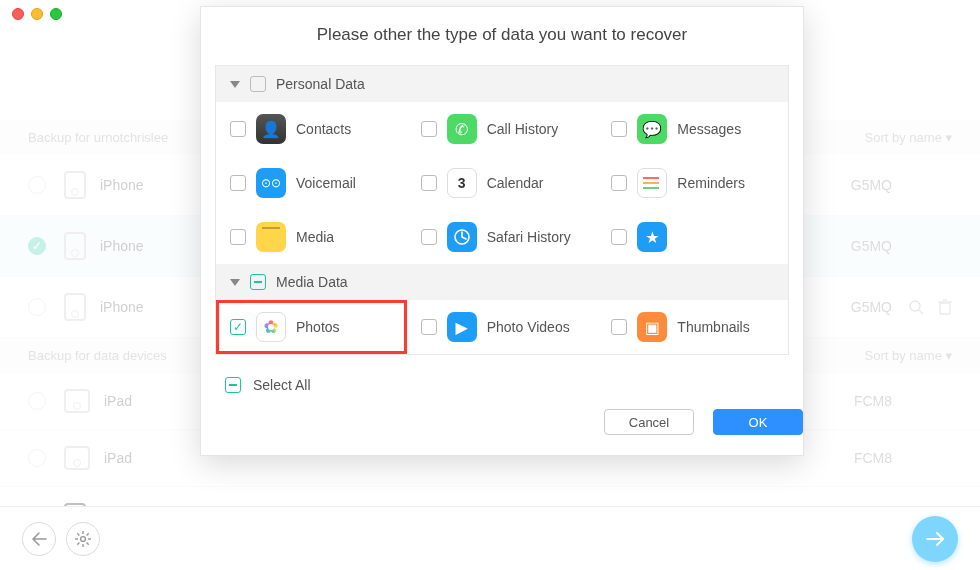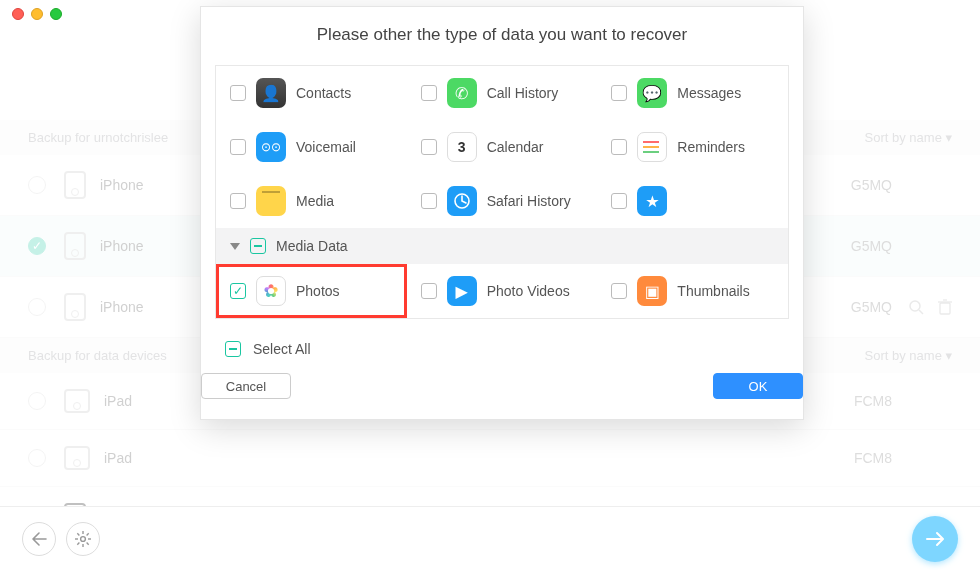--- a/index.html
+++ b/index.html
@@ -175,21 +175,21 @@
   .ic-photos{background:#fff;border:1px solid #ddd;}
   .ic-pvideo{background:#1e9df7;}
   .ic-thumb{background:#ff8a3c;}
 
   .selectall-row {
     padding:12px 24px 10px;
     display:flex;align-items:center;gap:12px;
     color:#555;
   }
   .modal-buttons {
-    display:flex;justify-content:space-between;gap:19px;
+    display:flex;justify-content:flex-end;gap:19px;
     padding:6px 0 4px;
   }
   .btn {
     width:90px;height:26px;border-radius:4px;
     font-size:13px;
     display:flex;align-items:center;justify-content:center;
     cursor:pointer;
   }
   .btn.cancel { background:#fff;border:1px solid #ccc;color:#555;}
   .btn.ok { background:#2e90ff;color:#fff;border:1px solid #2e90ff;}
@@ -327,20 +327,25 @@
         <path d="M2 8 H17 M12 2 L18 8 L12 14" fill="none" stroke="#fff" stroke-width="2" stroke-linecap="round" stroke-linejoin="round"></path>
       </svg>
   </div>
 </div>
 
 <div class="modal">
   <div class="modal-title">Please other the type of data you want to recover</div>
 
   <div class="category-table">
 
+    <div class="cat-header">
+      <div class="tri"></div>
+      <div class="chk"></div>
+      <span>Personal Data</span>
+    </div>
     <div class="grid">
 
       <div class="cell">
         <div class="chk"></div>
         <div class="app-icon ic-contacts">👤</div>
         <span>Contacts</span>
       </div>
       <div class="cell">
         <div class="chk"></div>
         <div class="app-icon ic-call">✆</div>

